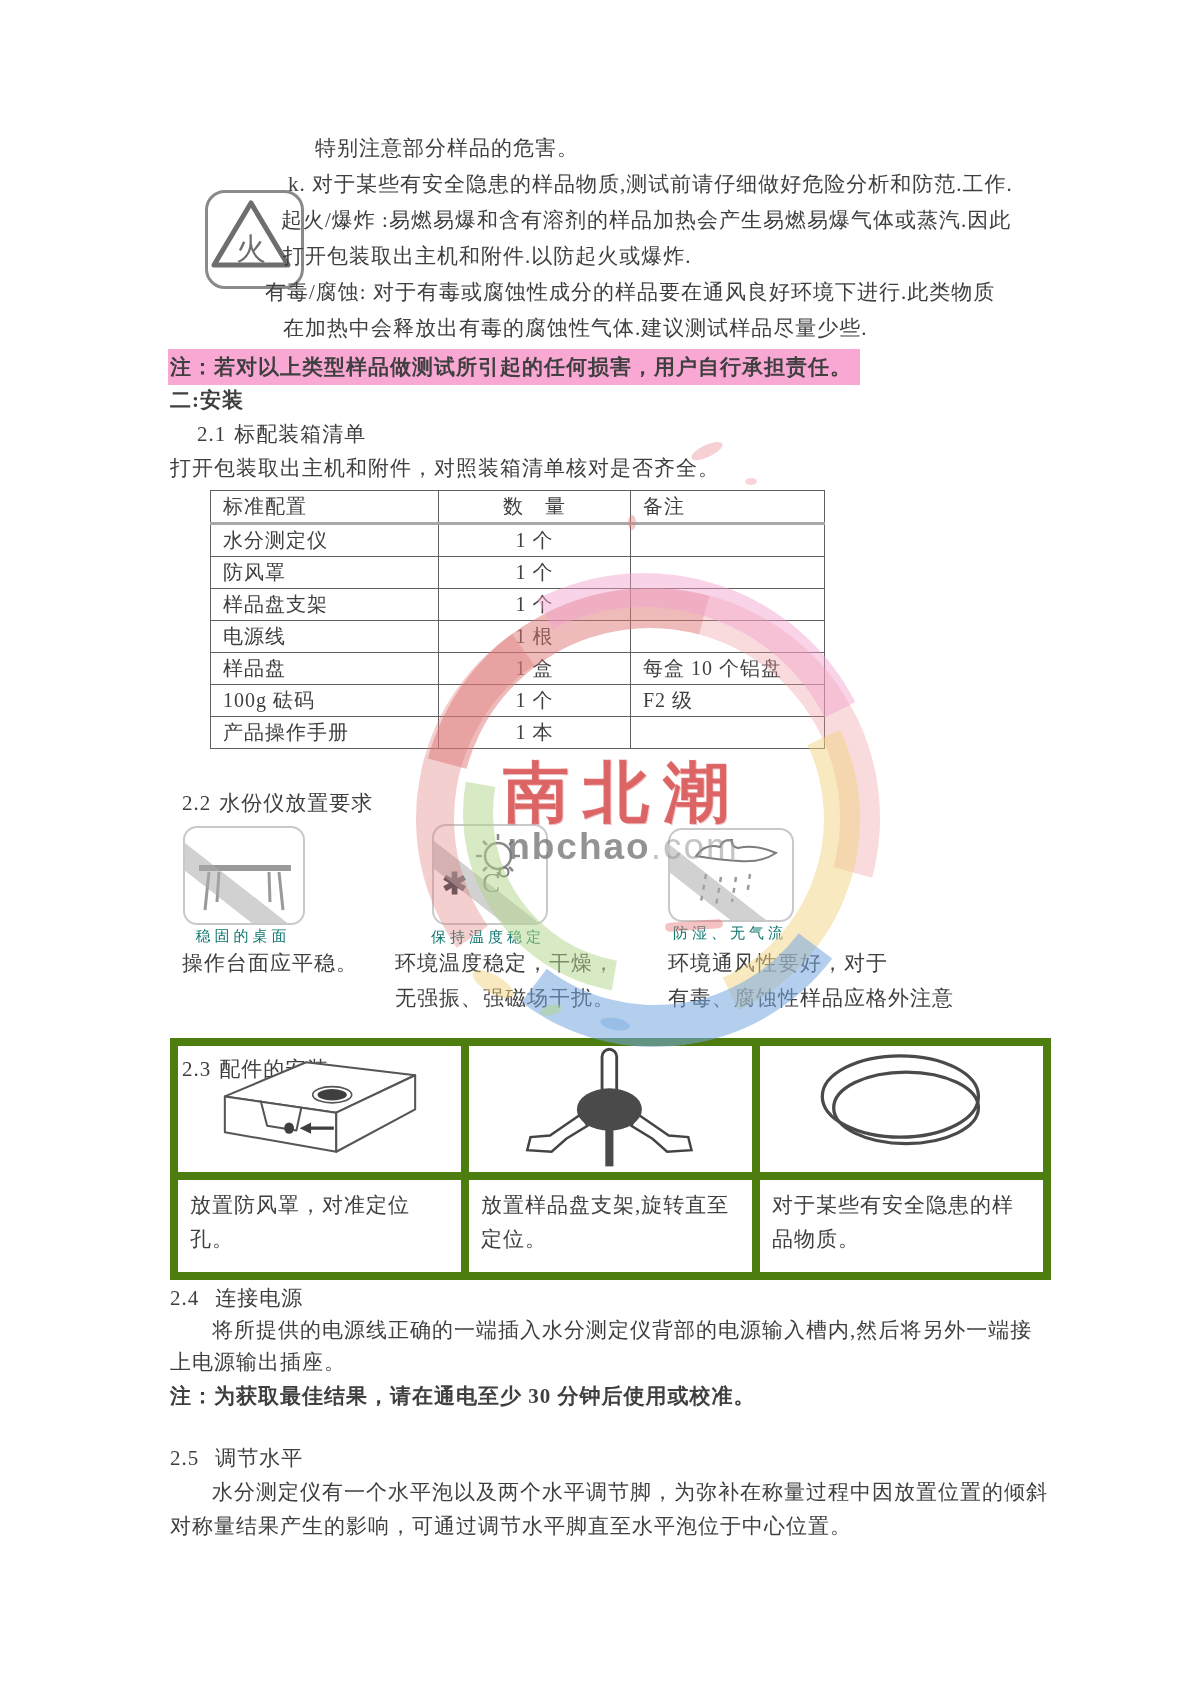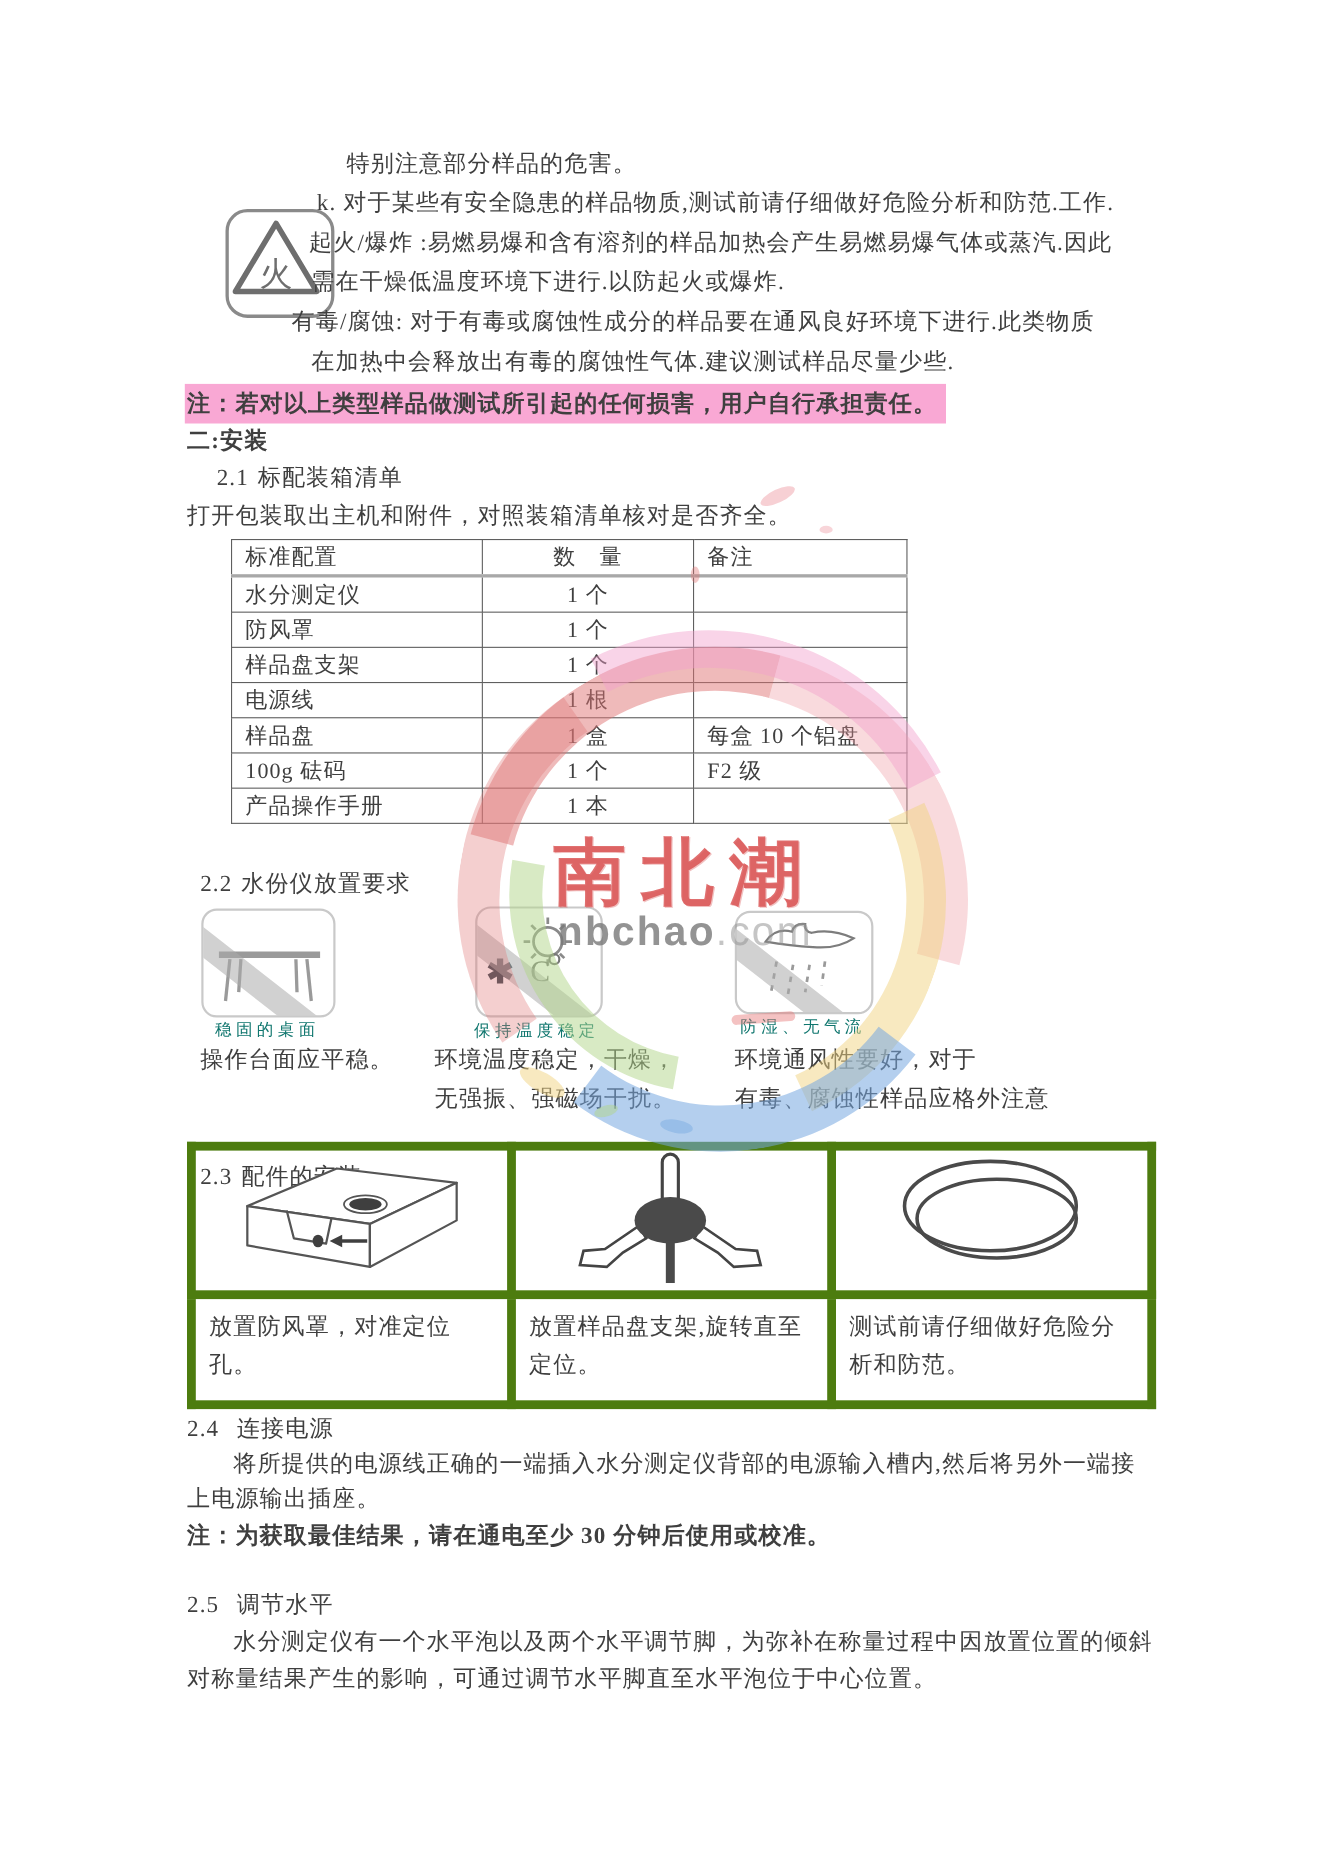--- a/index.html
+++ b/index.html
@@ -76,21 +76,21 @@
   <div class="fire-box">
     <svg width="87" height="87" viewBox="0 0 87 87">
       <polygon points="43,10 80,72 6,72" fill="none" stroke="#6e6e6e" stroke-width="5" stroke-linejoin="round"></polygon>
       <text x="43" y="66" font-size="30" fill="#6e6e6e" text-anchor="middle">火</text>
     </svg>
   </div>
 
   <div class="abs t" style="left:315px; top:133px;">特别注意部分样品的危害。</div>
   <div class="abs t" style="left:288px; top:169px;">k.    对于某些有安全隐患的样品物质,测试前请仔细做好危险分析和防范.工作.</div>
   <div class="abs t" style="left:281px; top:205px;">起火/爆炸 :易燃易爆和含有溶剂的样品加热会产生易燃易爆气体或蒸汽.因此</div>
-  <div class="abs t" style="left:283px; top:241px;">需在干燥低温度环境下进行.以防起火或爆炸.</div>
+  <div class="abs t" style="left:283px; top:241px;">打开包装取出主机和附件.以防起火或爆炸.</div>
   <div class="abs t" style="left:265px; top:277px;">有毒/腐蚀: 对于有毒或腐蚀性成分的样品要在通风良好环境下进行.此类物质</div>
   <div class="abs t" style="left:283px; top:313px;">在加热中会释放出有毒的腐蚀性气体.建议测试样品尽量少些.</div>
 
   <div class="abs t b hl" style="left:168px; top:349px;">注：若对以上类型样品做测试所引起的任何损害，用户自行承担责任。</div>
 
   <div class="abs t b" style="left:170px; top:385px;">二:安装</div>
 
   <div class="abs t" style="left:182px; top:419px;">
     <span class="hnum" style="margin-right:8px;margin-left:15px;">2.1</span><span>标配装箱清单</span>
   </div>
@@ -243,21 +243,21 @@
       <td class="img">
         <svg width="270" height="122" viewBox="0 0 270 150">
           <ellipse cx="133" cy="62" rx="96" ry="50" fill="none" stroke="#4a4a4a" stroke-width="4"></ellipse>
           <ellipse cx="140" cy="76" rx="89" ry="44" fill="none" stroke="#4a4a4a" stroke-width="4"></ellipse>
         </svg>
       </td>
     </tr>
     <tr>
       <td class="txt">放置防风罩，对准定位孔。</td>
       <td class="txt">放置样品盘支架,旋转直至定位。</td>
-      <td class="txt">测试前请仔细做好危险分析和防范。</td>
+      <td class="txt">对于某些有安全隐患的样品物质。</td>
     </tr>
   </tbody>
     </table>
 
   <div class="abs t" style="left:170px; top:1283px;">
     <span class="hnum">2.4</span><span>连接电源</span>
   </div>
   <div class="abs t" style="left:212px; top:1315px;">将所提供的电源线正确的一端插入水分测定仪背部的电源输入槽内,然后将另外一端接</div>
   <div class="abs t" style="left:170px; top:1347px;">上电源输出插座。</div>
   <div class="abs t b" style="left:170px; top:1381px;">注：为获取最佳结果，请在通电至少 30 分钟后使用或校准。</div>

